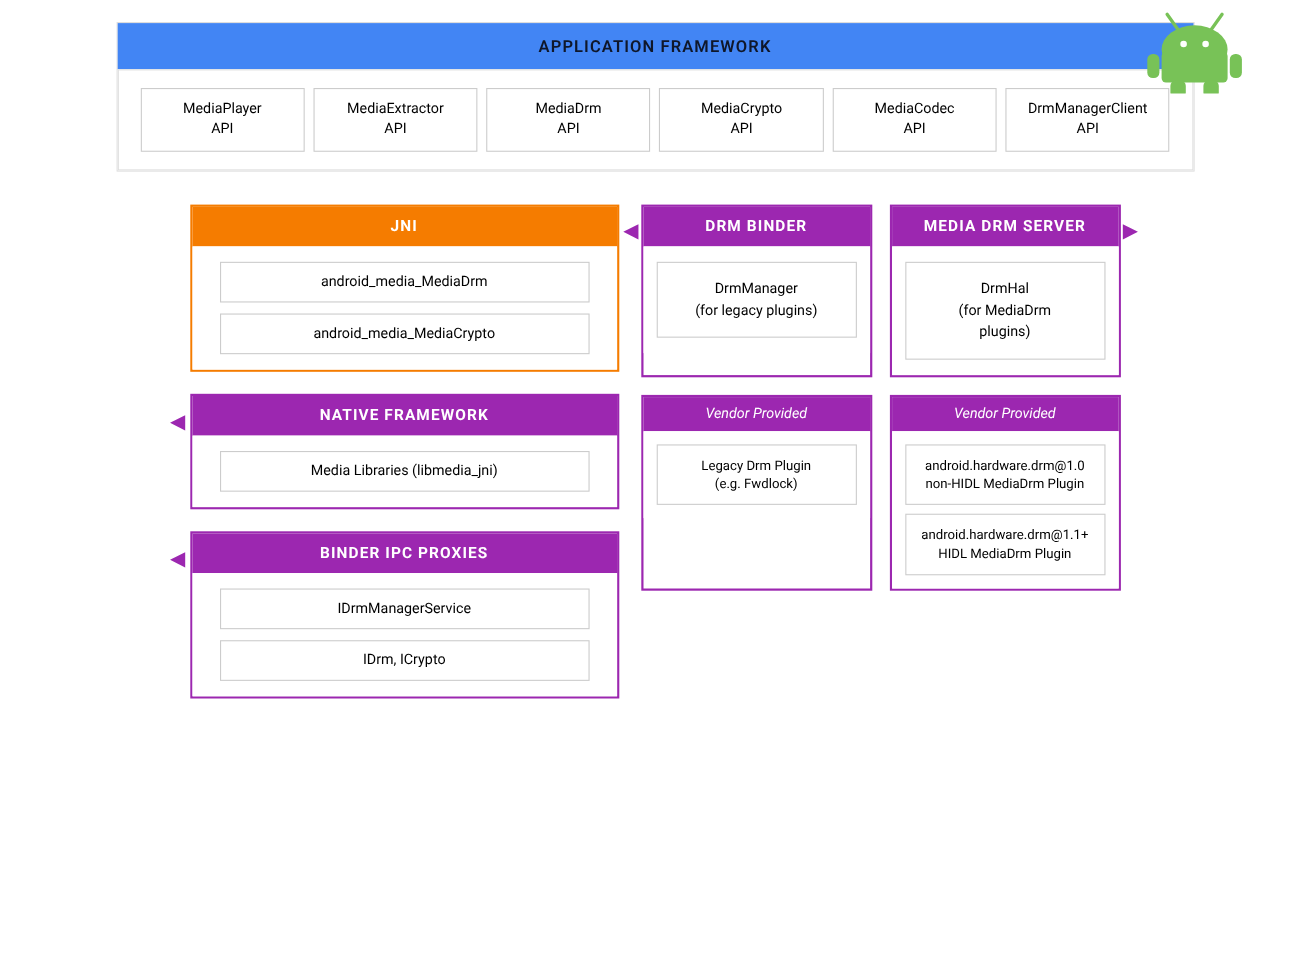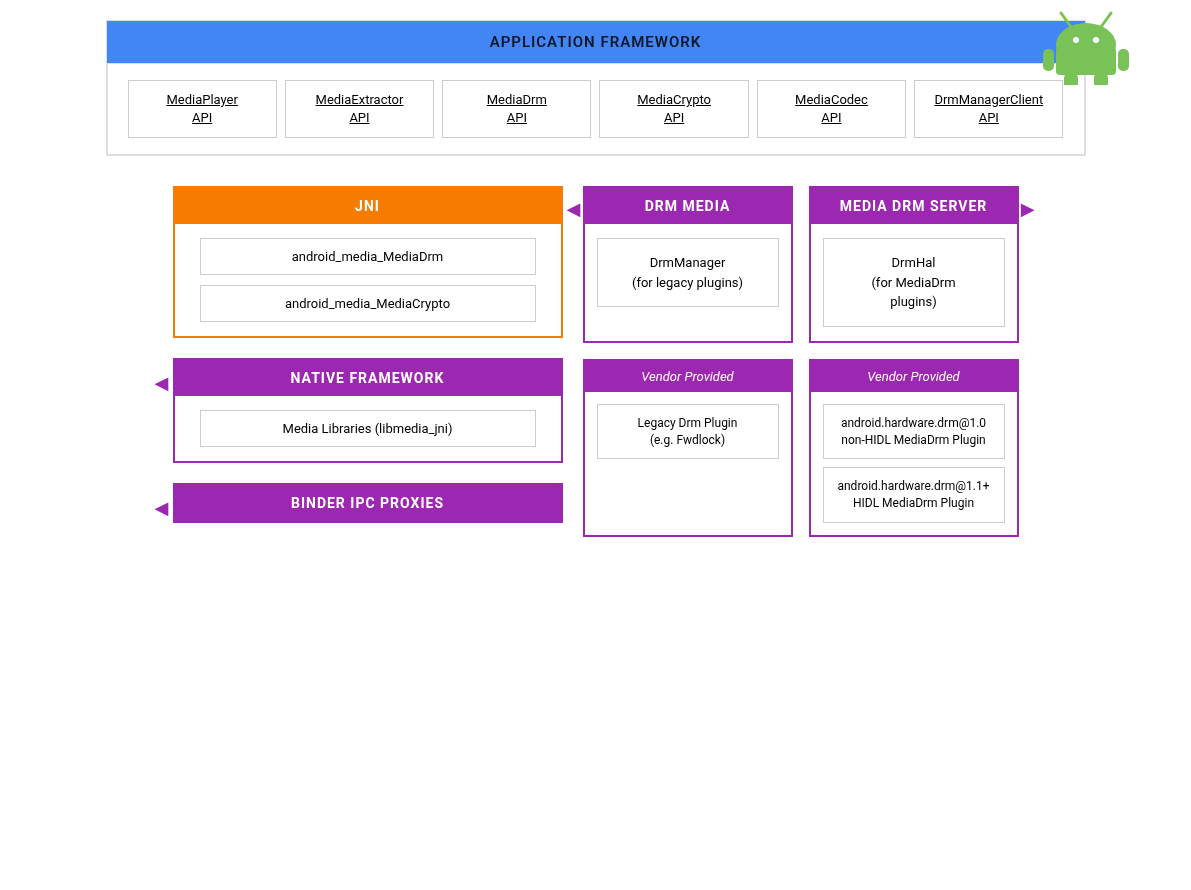--- a/index.html
+++ b/index.html
@@ -45,21 +45,20 @@
       gap: 8px;
     }
 
     .api-box {
       border: 1px solid #ccc;
       padding: 10px 14px;
       text-align: center;
       font-size: 13px;
       flex: 1;
       line-height: 1.4;
-      text-decoration: underline;
     }
 
     
     .main-content {
       display: flex;
       flex-direction: row;
       gap: 20px;
       position: relative;
       justify-content: center;
     }
@@ -254,31 +253,35 @@
         <span class="arrow-indicator">◀</span>
         <div class="section-header">NATIVE FRAMEWORK</div>
         <div class="section-body">
           <div class="item-box">Media Libraries (libmedia_jni)</div>
         </div>
       </div>
 
       <div class="section-box" style="position:relative;">
         <span class="arrow-indicator">◀</span>
         <div class="section-header">BINDER IPC PROXIES</div>
+        <div class="section-body">
+          <div class="item-box">IDrmManagerService</div>
+          <div class="item-box">IDrm, ICrypto</div>
+        </div>
       </div>
 
     </div>
 
     <div class="right-columns-wrapper">
 
       <div class="right-row">
 
         <div class="drm-box" style="position:relative;">
           <span style="position:absolute;left:-18px;top:10px;color:#9c27b0;font-size:18px;">◀</span>
-          <div class="drm-header">DRM MEDIA</div>
+          <div class="drm-header">DRM BINDER</div>
           <div class="drm-body">
             <div class="drm-item">DrmManager<br>(for legacy plugins)</div>
           </div>
         </div>
 
         <div class="drm-box" style="position:relative;">
           <span style="position:absolute;right:-18px;top:10px;color:#9c27b0;font-size:18px;">▶</span>
           <div class="drm-header">MEDIA DRM SERVER</div>
           <div class="drm-body">
             <div class="drm-item">DrmHal<br>(for MediaDrm<br>plugins)</div>

